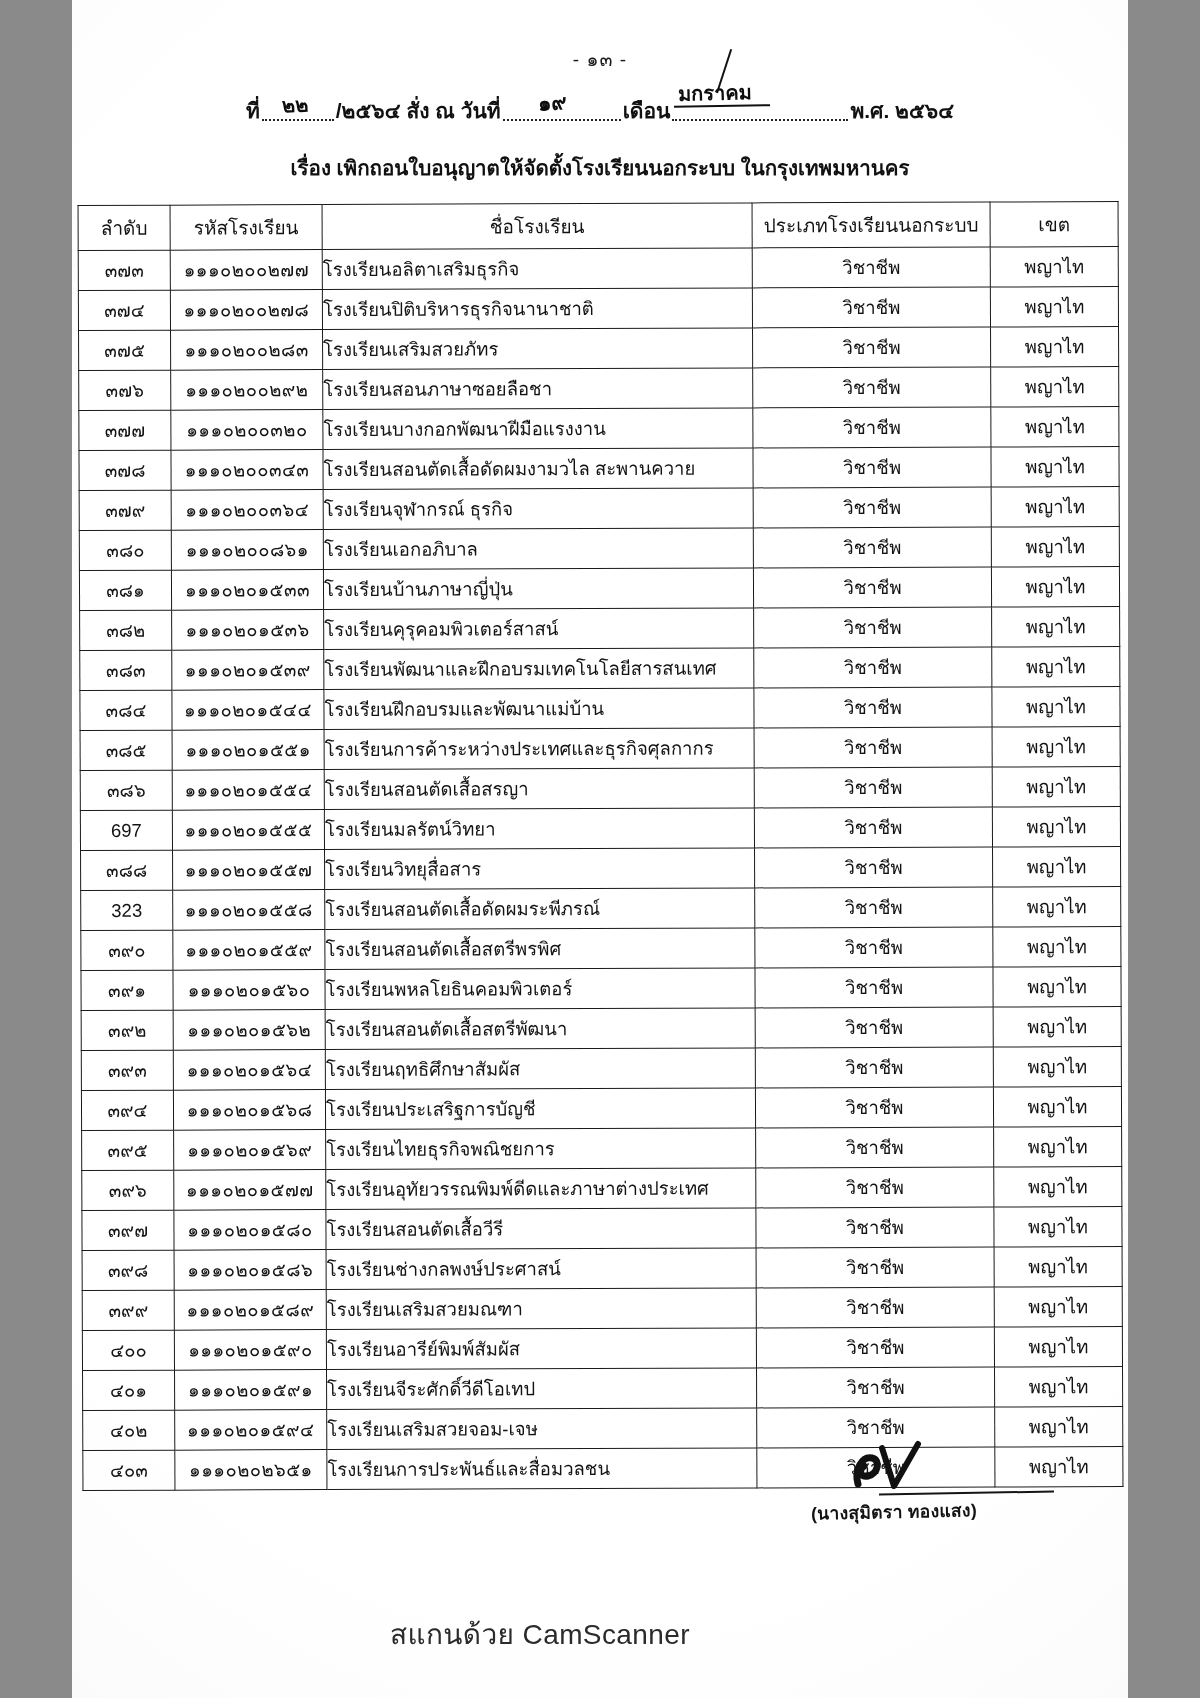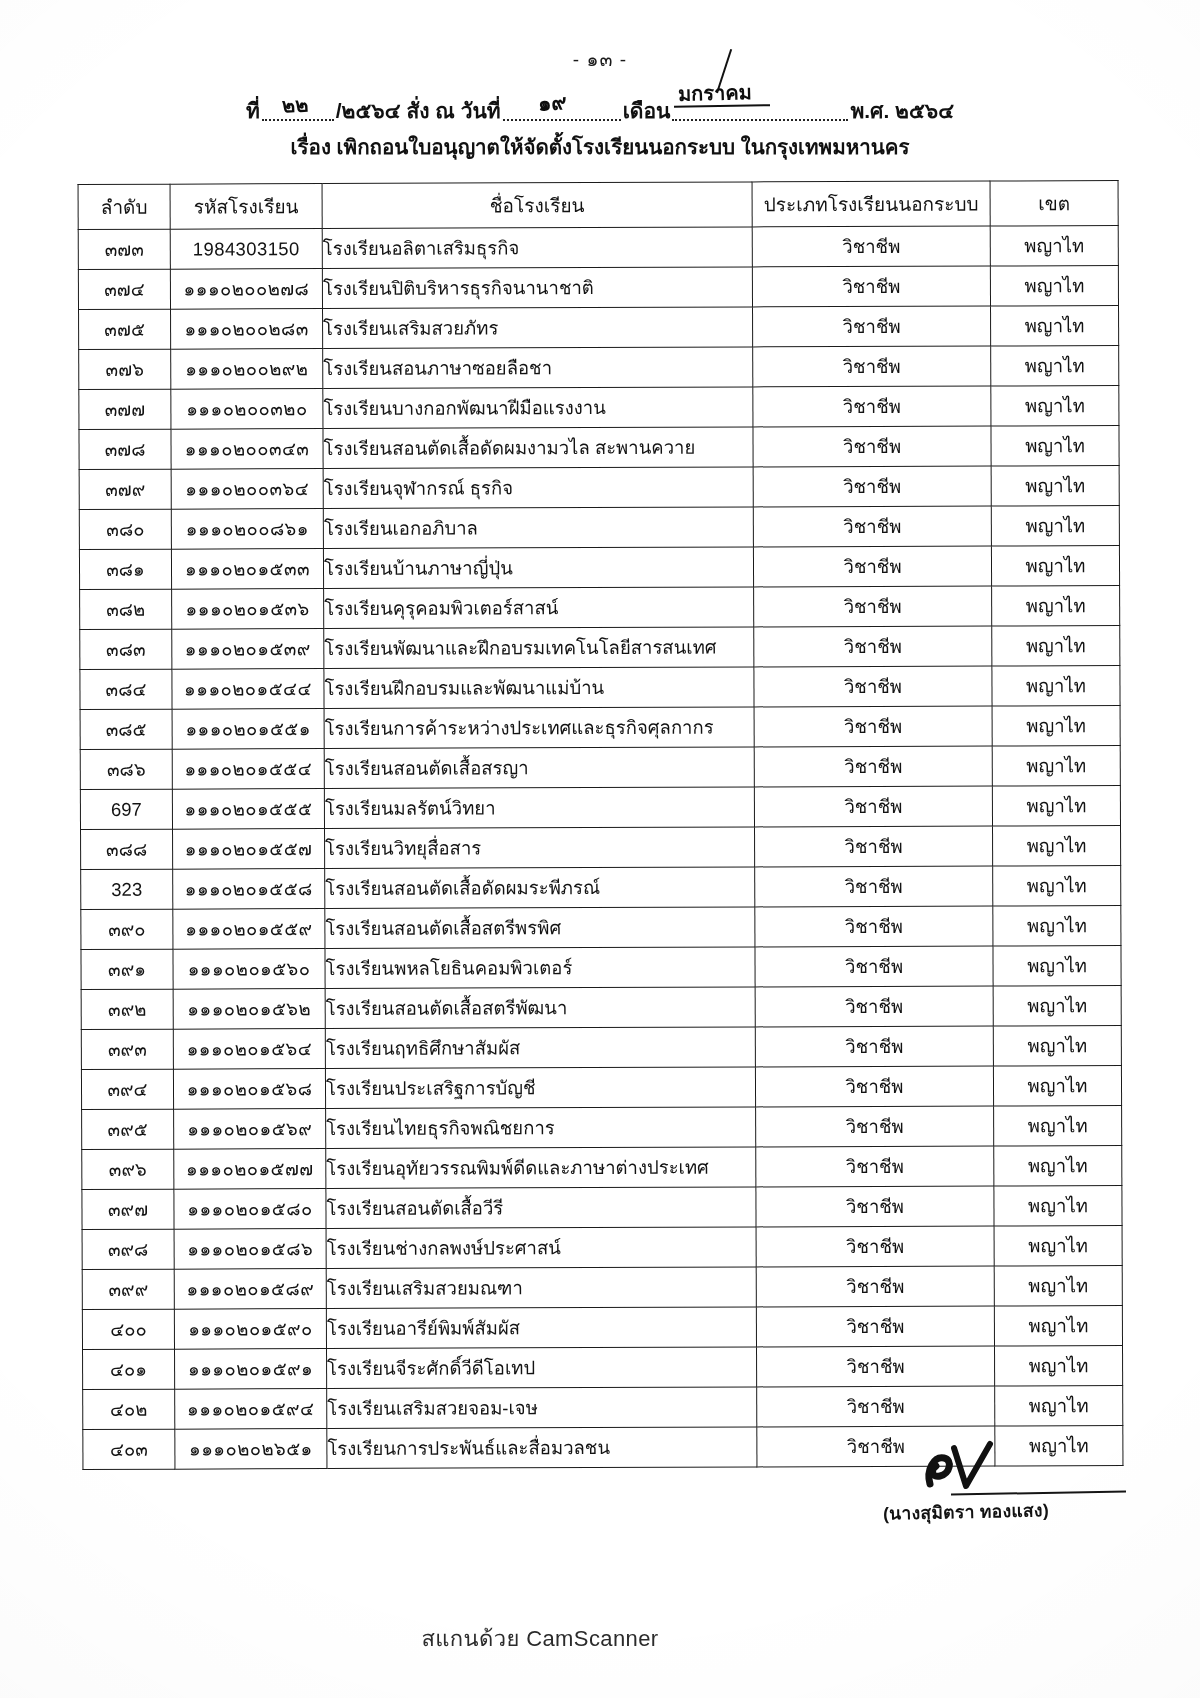--- a/index.html
+++ b/index.html
@@ -3,21 +3,21 @@
 <meta charset="utf-8">
 <title>Thai Government Document — School List</title>
 <style>
   html, body {
     margin: 0;
     padding: 0;
     background: #8a8a8a;
   }
   .page {
     position: relative;
-    width: 1200px;
+    width: 1056px;
     height: 1698px;
     margin: 0 auto;
     background: #ffffff;
     overflow: hidden;
     font-family: "Liberation Sans", "DejaVu Sans", sans-serif;
     color: #141414;
     
     background-image:
       radial-gradient(ellipse 120% 90% at 50% 45%, rgba(255,255,255,0) 55%, rgba(0,0,0,0.035) 100%);
   }
@@ -48,21 +48,21 @@
     font-size: 21px;
     font-weight: 700;
     margin-top: 5px;
     position: relative;
     display: inline-block;
     color: #111;
   }
   .heading-line3 {
     font-size: 20.5px;
     font-weight: 700;
-    margin-top: 5px;
+    margin-top: 26px;
     color: #111;
   }
   .dotfill {
     display: inline-block;
     border-bottom: 2.5px dotted #222;
     vertical-align: -3px;
     margin: 0 2px;
   }
   .dots-short { width: 72px; }
   .dots-mid   { width: 118px; }
@@ -191,21 +191,21 @@
   
   .watermark {
     position: absolute;
     left: 0;
     right: 0;
     bottom: 42px;
     text-align: center;
     padding-right: 120px;
   }
   .watermark span {
-    font-size: 22px;
+    font-size: 28px;
     color: #2b2b2b;
     letter-spacing: 0.4px;
     font-family: "Liberation Sans", sans-serif;
     margin-top: 32px;
   }
 </style>
 </head>
 <body>
 
 <div class="page">
@@ -243,21 +243,21 @@
           <th>ลำดับ</th>
           <th>รหัสโรงเรียน</th>
           <th>ชื่อโรงเรียน</th>
           <th>ประเภทโรงเรียนนอกระบบ</th>
           <th>เขต</th>
         </tr>
       </thead>
       <tbody id="table-body">
           <tr>
             <td class="c-seq">๓๗๓</td>
-            <td class="c-code">1984303150</td>
+            <td class="c-code">๑๑๑๐๒๐๐๒๗๗</td>
             <td class="c-name">โรงเรียนอลิตาเสริมธุรกิจ</td>
             <td class="c-type">วิชาชีพ</td>
             <td class="c-zone">พญาไท</td>
           </tr>
           <tr>
             <td class="c-seq">๓๗๔</td>
             <td class="c-code">๑๑๑๐๒๐๐๒๗๘</td>
             <td class="c-name">โรงเรียนปิติบริหารธุรกิจนานาชาติ</td>
             <td class="c-type">วิชาชีพ</td>
             <td class="c-zone">พญาไท</td>

